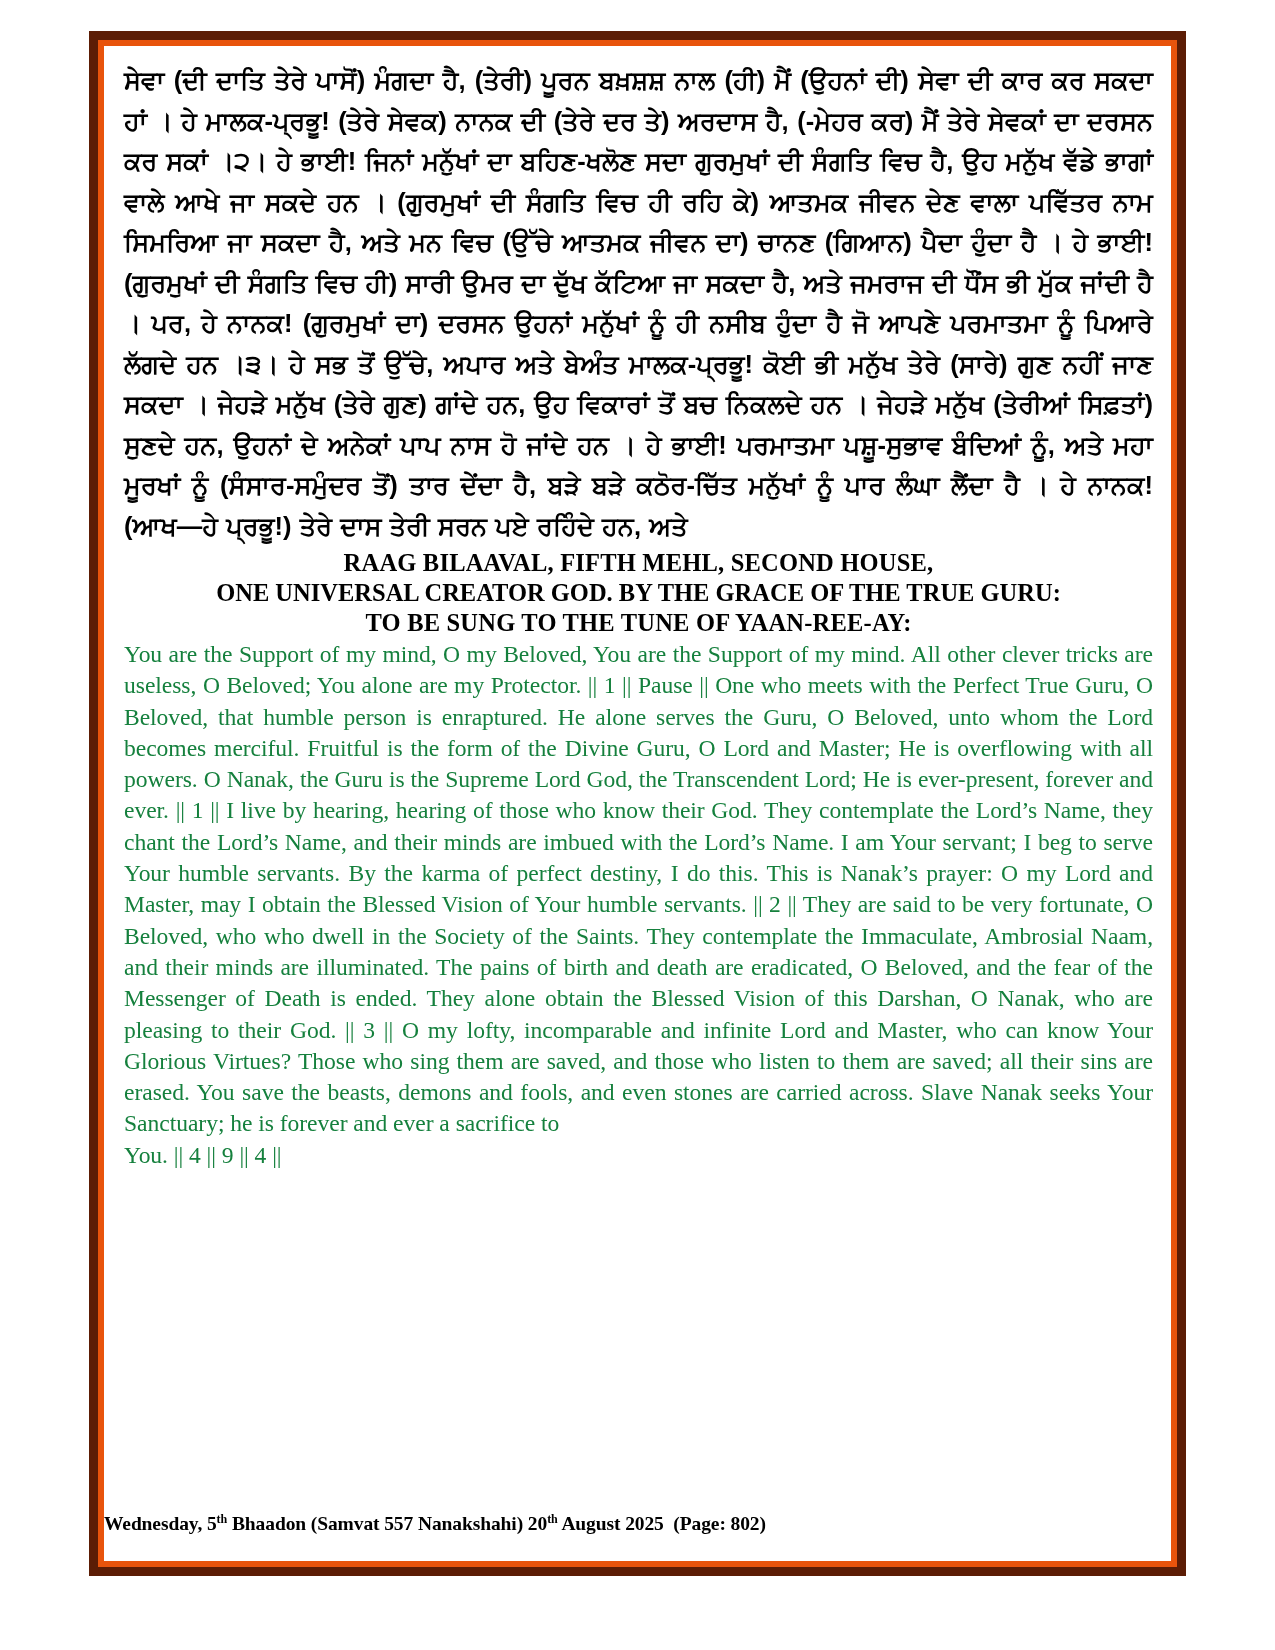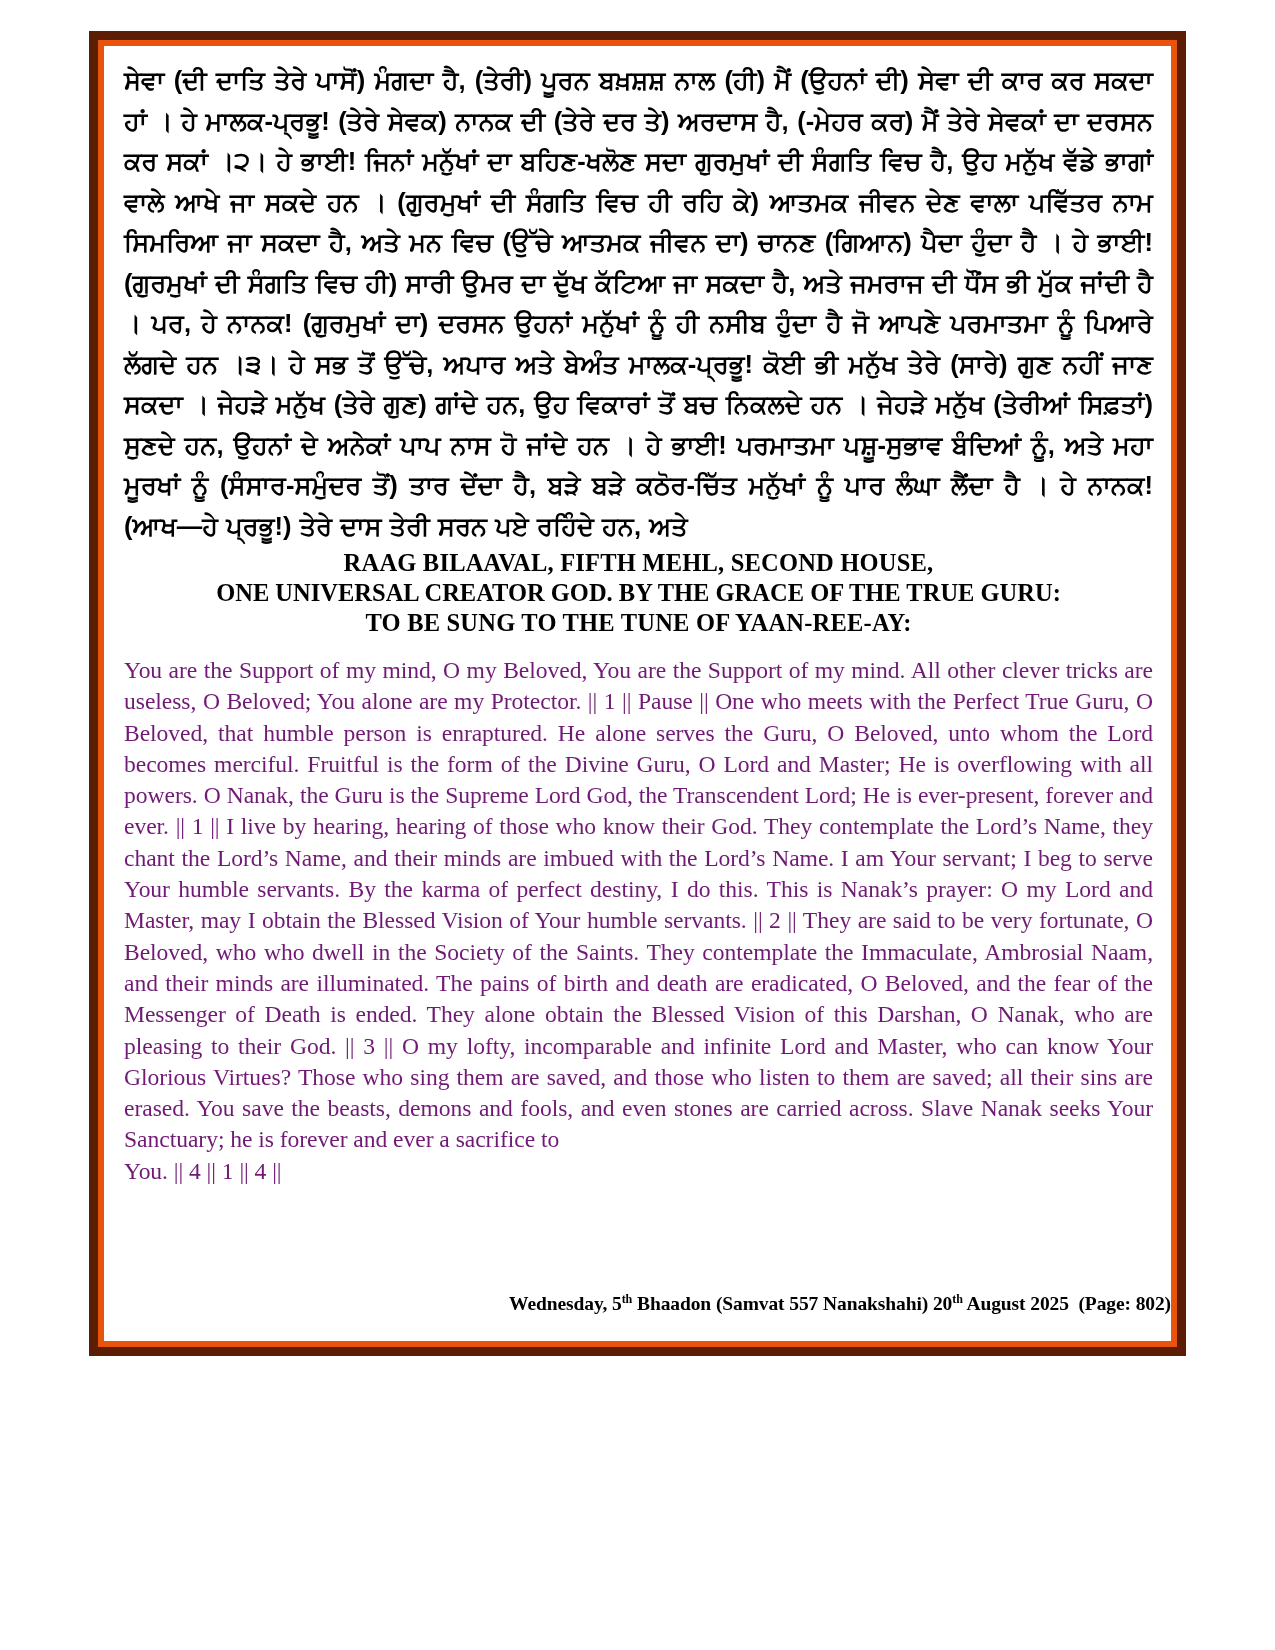--- a/index.html
+++ b/index.html
@@ -12,21 +12,21 @@
     height: 1650px;
     font-family: "Liberation Serif", "DejaVu Serif", serif;
     -webkit-font-smoothing: none;
   }
 
   .page {
     position: absolute;
     left: 89px;
     top: 31px;
     width: 1097px;
-    height: 1325px;
+    height: 1545px;
     box-sizing: border-box;
     background: #ffffff;
     border: 9px solid #5c1d05;
     padding: 0;
   }
   .page-inner {
     position: absolute;
     inset: 0;
     border: 6px solid #e8540c;
     box-sizing: border-box;
@@ -87,44 +87,44 @@
     white-space: nowrap;
     display: block;
   }
   .heading.wide {
     font-size: 24.5px;
     letter-spacing: 0px;
   }
 
   
   .body-text {
-    margin-top: 17px;
+    margin-top: 1px;
     font-family: "Liberation Serif", "DejaVu Serif", serif;
     font-size: 23.6px;
     line-height: 31.3px;
-    color: #701a75;
+    color: #15803d;
     text-align: justify;
     text-justify: inter-word;
     letter-spacing: -0.05px;
   }
   .body-text p {
     margin: 0;
     text-align: justify;
   }
   .body-text p:last-child {
     text-align: left;
   }
 
   
   .footer {
     position: absolute;
     left: 0;
     right: 0;
     bottom: 26px;
-    text-align: right;
+    text-align: left;
     font-family: "Liberation Serif", "DejaVu Serif", serif;
     font-weight: 700;
     font-size: 19.5px;
     color: #000000;
     letter-spacing: -0.1px;
   }
   .footer sup {
     font-size: 0.62em;
     vertical-align: super;
     line-height: 0;
@@ -143,21 +143,21 @@
 
 
       <div class="heading-block">
         <span class="heading">RAAG BILAAVAL, FIFTH MEHL, SECOND HOUSE,</span>
         <span class="heading wide">ONE UNIVERSAL CREATOR GOD.  BY THE GRACE OF THE TRUE GURU:</span>
         <span class="heading">TO BE SUNG TO THE TUNE OF YAAN-REE-AY:</span>
       </div>
 
       <div class="body-text">
         <p>You are the Support of my mind, O my Beloved, You are the Support of my mind. All other clever tricks are useless, O Beloved; You alone are my Protector.  || 1 ||   Pause  ||   One who meets with the Perfect True Guru, O Beloved, that humble person is enraptured. He alone serves the Guru, O Beloved, unto whom the Lord becomes merciful. Fruitful is the form of the Divine Guru, O Lord and Master; He is overflowing with all powers. O Nanak, the Guru is the Supreme Lord God, the Transcendent Lord; He is ever-present, forever and ever.  || 1 ||   I live by hearing, hearing of those who know their God. They contemplate the Lord’s Name, they chant the Lord’s Name, and their minds are imbued with the Lord’s Name. I am Your servant; I beg to serve Your humble servants. By the karma of perfect destiny, I do this. This is Nanak’s prayer: O my Lord and Master, may I obtain the Blessed Vision of Your humble servants.  || 2 ||   They are said to be very fortunate, O Beloved, who who dwell in the Society of the Saints. They contemplate the Immaculate, Ambrosial Naam, and their minds are illuminated. The pains of birth and death are eradicated, O Beloved, and the fear of the Messenger of Death is ended. They alone obtain the Blessed Vision of this Darshan, O Nanak, who are pleasing to their God. || 3 ||   O my lofty, incomparable and infinite Lord and Master, who can know Your Glorious Virtues? Those who sing them are saved, and those who listen to them are saved; all their sins are erased. You save the beasts, demons and fools, and even stones are carried across. Slave Nanak seeks Your Sanctuary; he is forever and ever a sacrifice to</p>
-        <p>You.  || 4 || 1 || 4 ||</p>
+        <p>You.  || 4 || 9 || 4 ||</p>
       </div>
 
     </div>
 
     <div class="footer">
       <span>Wednesday,</span>
       <span>5</span><sup>th</sup>
       <span>Bhaadon (Samvat 557 Nanakshahi)</span>
       <span>20</span><sup>th</sup>
       <span>August 2025</span>

